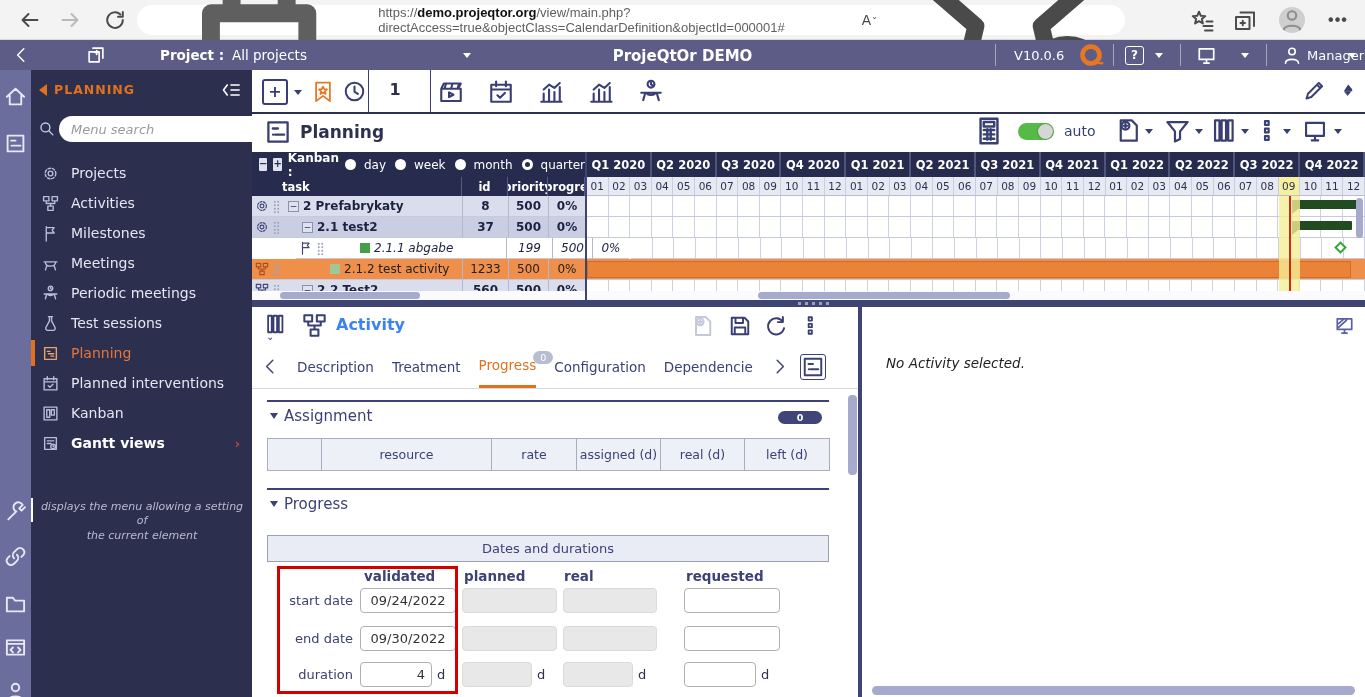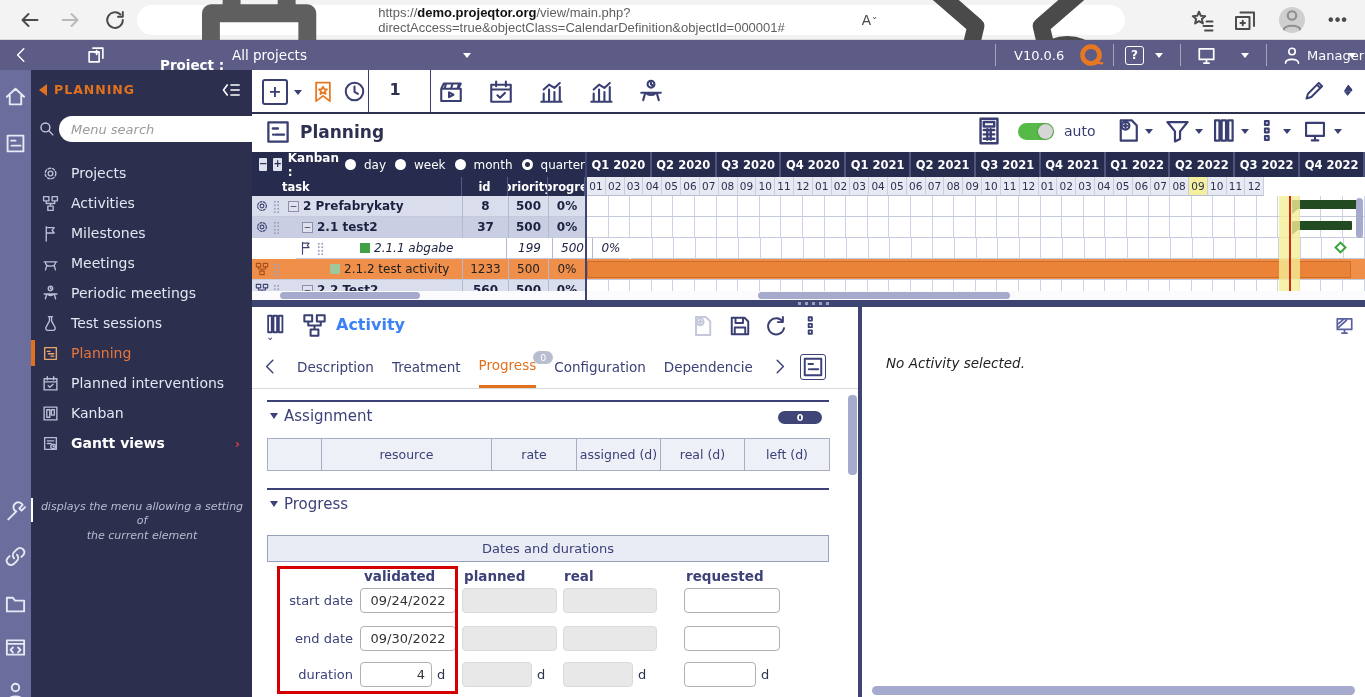--- a/index.html
+++ b/index.html
@@ -64,21 +64,21 @@
   .pmbox { width:13px; height:13px; background:#dfe2ee; color:#272b4d; font-size:10px; font-weight:bold; text-align:center; line-height:12px; border-radius:1px; }
   .radio { width:11px; height:11px; border-radius:50%; background:#fff; display:inline-block; position:relative; }
   .radio.on::after { content:""; position:absolute; left:3px; top:3px; width:5px; height:5px; border-radius:50%; background:#272b4d; }
   .ropt { display:flex; align-items:center; gap:8px; }
   .gdiv { position:absolute; left:333px; top:82px; width:2px; height:148px; background:#3f4573; z-index:5; }
   .quarters { position:absolute; left:335px; top:0; width:778px; height:25px; display:flex; }
   .qcell { flex:1; border-right:2px solid #50557c; display:flex; align-items:center; justify-content:center; font-size:11.5px; font-weight:bold; }
   .subhead { position:absolute; left:0; top:107px; width:1113px; height:19px; }
   .lcols { position:absolute; left:0; top:0; width:333px; height:19px; background:#272b4d; color:#fff; font-size:11.5px; font-weight:bold; display:flex; }
   .lcol { border-right:1px solid #565b82; display:flex; align-items:center; justify-content:center; overflow:hidden; }
-  .months { position:absolute; left:335px; top:0; width:677px; height:19px; display:flex; background:#e7e9f3; }
+  .months { position:absolute; left:335px; top:0; width:778px; height:19px; display:flex; background:#e7e9f3; }
   .mcell { flex:1; border-right:1px solid #c9cddf; border-bottom:1px solid #b9bdd2; display:flex; align-items:center; justify-content:center; font-size:10.5px; color:#2d3150; }
   .mcell.hl { background:#f5ef9e; }
 
   
   .rows { position:absolute; left:0; top:126px; width:1113px; height:95px; overflow:hidden; }
   .grow { position:absolute; left:0; width:1113px; height:21px; }
   .grow .left { position:absolute; left:0; top:0; width:333px; height:21px; display:flex; align-items:center; font-size:12px; color:#1c2140; border-bottom:1px solid #c6cade; }
   .grow .gantt { position:absolute; left:335px; top:0; width:778px; height:21px; border-bottom:1px solid #c6cade;
         background-image:repeating-linear-gradient(to right, transparent 0 20.6px, #cdd1e3 20.6px 21.6px),
                          repeating-linear-gradient(to right, transparent 0 63.8px, #b9bdd2 63.8px 64.8px); }
@@ -201,23 +201,24 @@
     <span class="abs i" style="left:12px;top:6px;width:18px;height:18px">
         <svg viewBox="0 0 16 16" width="100%" height="100%" fill="none" stroke="currentColor" stroke-width="1.3" stroke-linecap="round" stroke-linejoin="round">
           <path d="M10.5,2.5 L5,8 l5.5,5.5"></path>
         </svg>
       </span>
     <span class="abs i" style="left:86px;top:5px;width:20px;height:20px">
         <svg viewBox="0 0 16 16" width="100%" height="100%" fill="none" stroke="currentColor" stroke-width="1.3" stroke-linecap="round" stroke-linejoin="round">
           <path d="M5.5,2.5 h8 v8 M8.5,4.5 v3 M7,6 h3 M2.5,5.5 h8 v8 h-8 z"></path>
         </svg>
       </span>
-    <span class="abs" style="left:160px;top:17px;font-weight:bold">Project :</span>
+    <span class="abs" style="left:160px;top:7px;font-weight:bold">Project :</span>
     <span class="abs" style="left:232px;top:7px">All projects</span>
     <span class="abs caret" style="left:463px;top:13px"></span>
+    <span class="abs" style="left:0;top:7px;width:1365px;text-align:center;font-weight:bold;font-size:15px">ProjeQtOr DEMO</span>
     <span class="sep" style="left:995px"></span>
     <span class="abs" style="left:1014px;top:8px;font-size:13px">V10.0.6</span>
     <span class="abs i" style="left:1078px;top:2px;width:26px;height:26px;color:#e87722">
         <svg viewBox="0 0 16 16" width="100%" height="100%" fill="none" stroke="currentColor" stroke-width="1.3" stroke-linecap="round" stroke-linejoin="round">
           <circle cx="8" cy="8" r="5.2" stroke-width="3" stroke-dasharray="2.6 1.6"></circle>
           <path d="M11,12 q2.5,1.5 4,1"></path>
         </svg>
       </span>
     <span class="sep" style="left:1113px"></span>
     <span class="helpbox">?</span>

